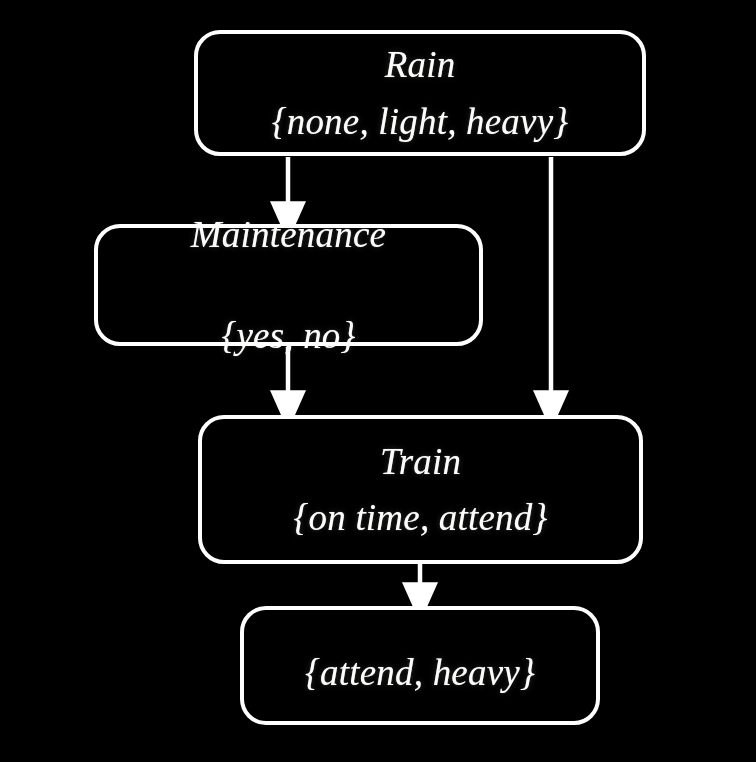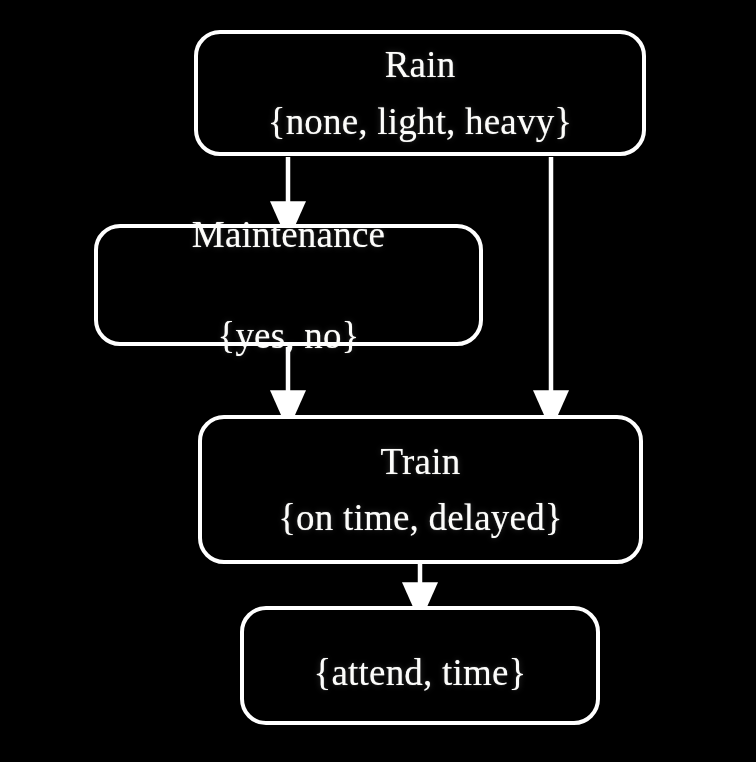--- a/index.html
+++ b/index.html
@@ -38,20 +38,21 @@
     box-sizing: border-box;
     background: #000000;
     border: 4px solid #ffffff;
     border-radius: 26px;
     display: flex;
     flex-direction: column;
     align-items: center;
     justify-content: center;
     text-align: center;
     color: #fdfdfb;
+    font-style: italic;
     line-height: 1.12;
     letter-spacing: 0.2px;
     text-shadow:
       0 0 1px rgba(255,255,255,0.55),
       0 0 6px rgba(255,255,255,0.18);
   }
 
   .node-name {
     display: block;
     font-size: 37px;
@@ -97,20 +98,20 @@
     <span class="node-states">{none, light, heavy}</span>
   </div>
 
   <div class="node" id="node-maintenance">
     <span class="node-name">Maintenance</span>
     <span class="node-states">{yes, no}</span>
   </div>
 
   <div class="node" id="node-train">
     <span class="node-name">Train</span>
-    <span class="node-states">{on time, delayed}</span>
+    <span class="node-states">{on time, attend}</span>
   </div>
 
   <div class="node" id="node-appointment">
-    <span class="node-states">{attend, time}</span>
+    <span class="node-states">{attend, heavy}</span>
   </div>
 
 </div>
 
 </body></html>

